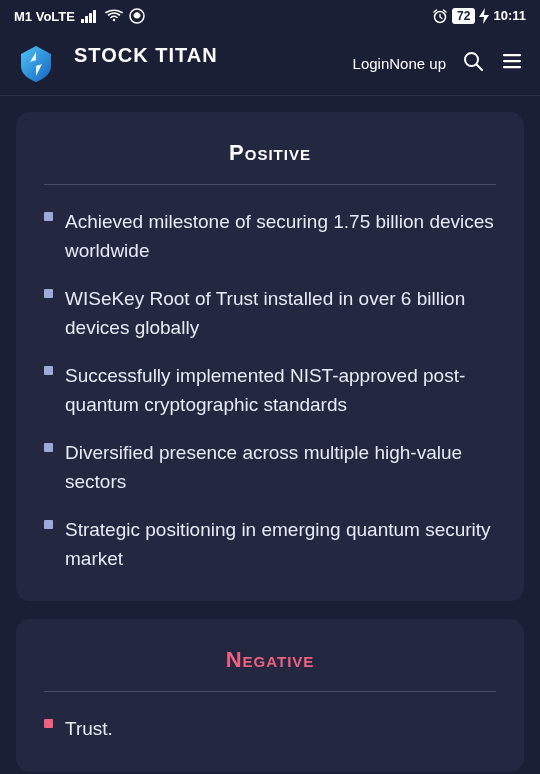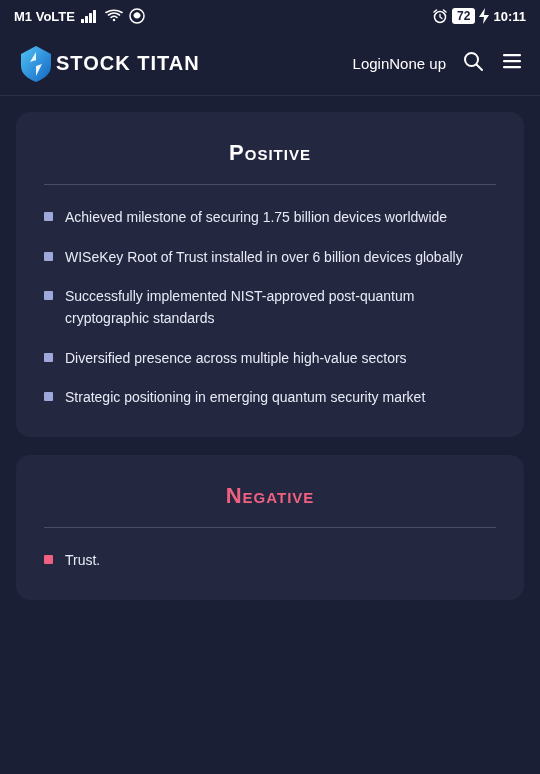--- a/index.html
+++ b/index.html
@@ -26,21 +26,21 @@
     }
     .status-left {
       display: flex;
       align-items: center;
       gap: 6px;
       font-weight: 600;
       font-size: 13px;
     }
     .status-right {
       display: flex;
-      align-items: flex-end;
+      align-items: flex-start;
       gap: 4px;
       font-size: 13px;
       font-weight: 600;
     }
     .battery-badge {
       background: #fff;
       color: #1a1f35;
       border-radius: 3px;
       padding: 1px 5px;
       font-size: 12px;
@@ -51,22 +51,21 @@
     .navbar {
       background: #1a1f35;
       display: flex;
       align-items: center;
       padding: 10px 16px;
       border-bottom: 1px solid rgba(255,255,255,0.08);
       height: 64px;
     }
     .logo-area {
       display: flex;
-      align-items: center;
-      gap: 0;
+      gap: 18px;
       flex: 1;
     }
     .logo-icon {
       width: 40px;
       height: 40px;
     }
     .logo-text {
       font-size: 20px;
       font-weight: 800;
       color: #fff;
@@ -133,21 +132,21 @@
 
     .bullet-list {
       list-style: none;
       padding: 0;
     }
     .bullet-list li {
       display: flex;
       align-items: flex-start;
       gap: 12px;
       margin-bottom: 18px;
-      font-size: 14px;
+      font-size: 19px;
       line-height: 1.55;
       color: #e8eaf6;
     }
     .bullet-list li:last-child {
       margin-bottom: 0;
     }
     .bullet-square {
       flex-shrink: 0;
       width: 9px;
       height: 9px;

